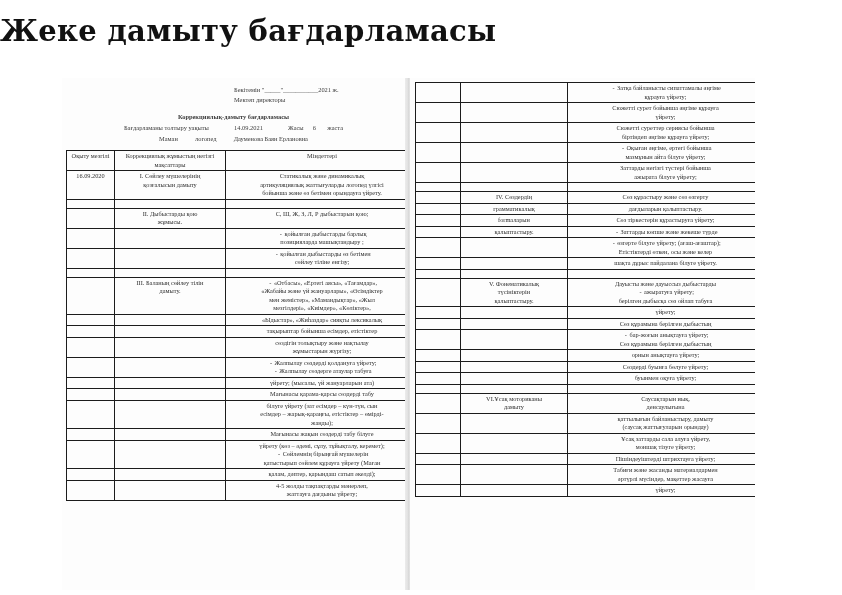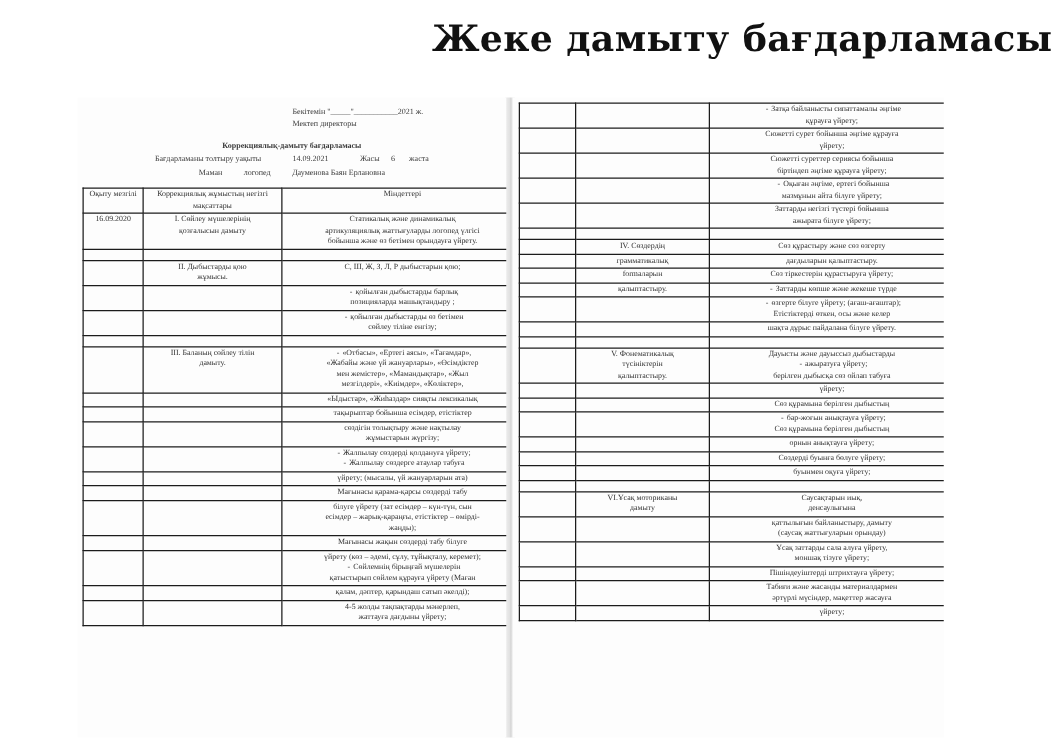--- a/index.html
+++ b/index.html
@@ -6,21 +6,21 @@
   body{
     width:842px;height:595px;
     background:#ffffff;
     font-family:"Liberation Serif", serif;
     overflow:hidden;
   }
   #stage{position:relative;width:842px;height:595px;}
 
   .page-title{
     position:absolute;left:0;top:14px;width:842px;
-    text-align:right;
+    text-align:left;
     font-family:"DejaVu Serif", serif;
     font-weight:700;
     font-size:29px;
     letter-spacing:0.3px;
     color:#111;
   }
 
   
   .sheet{
     position:absolute;

